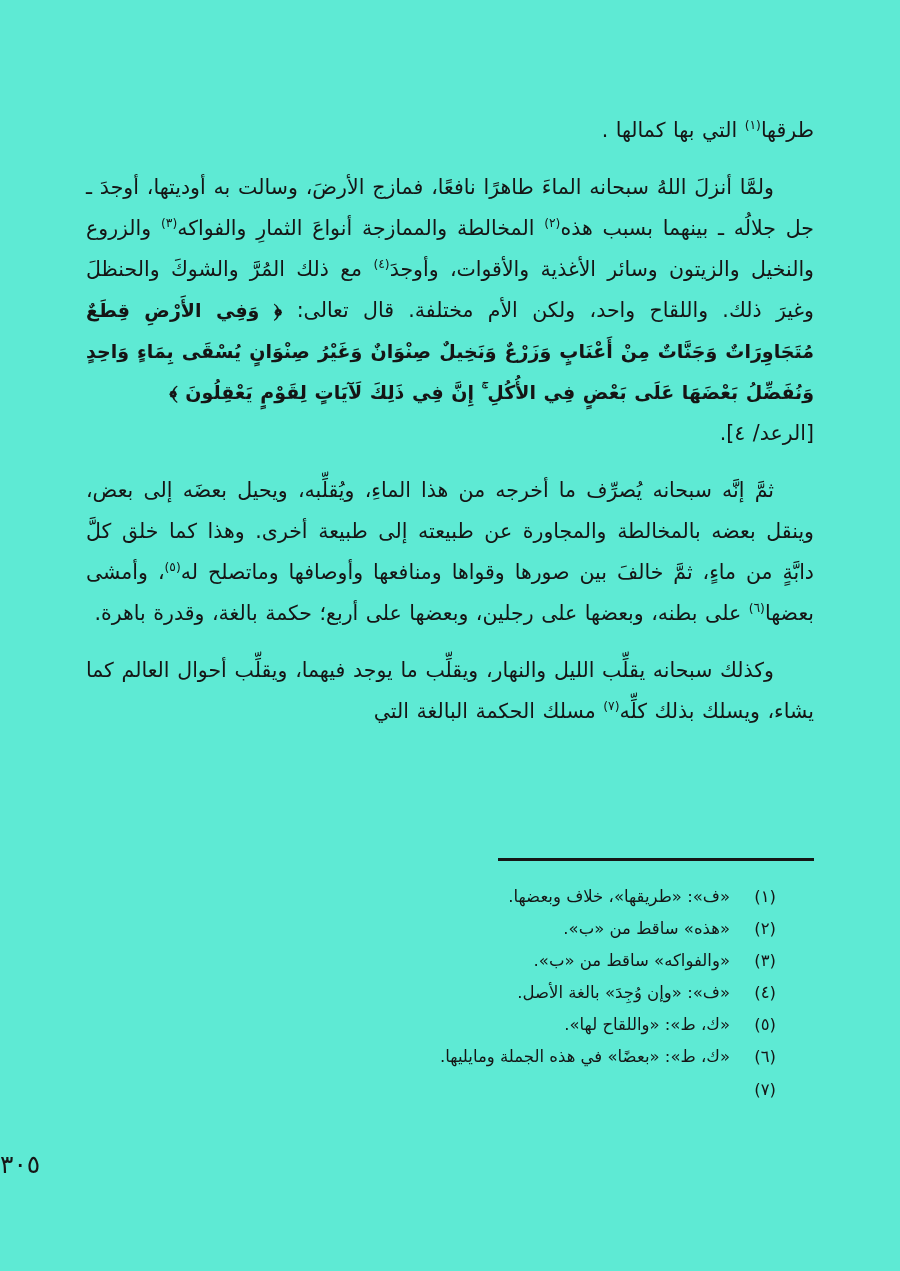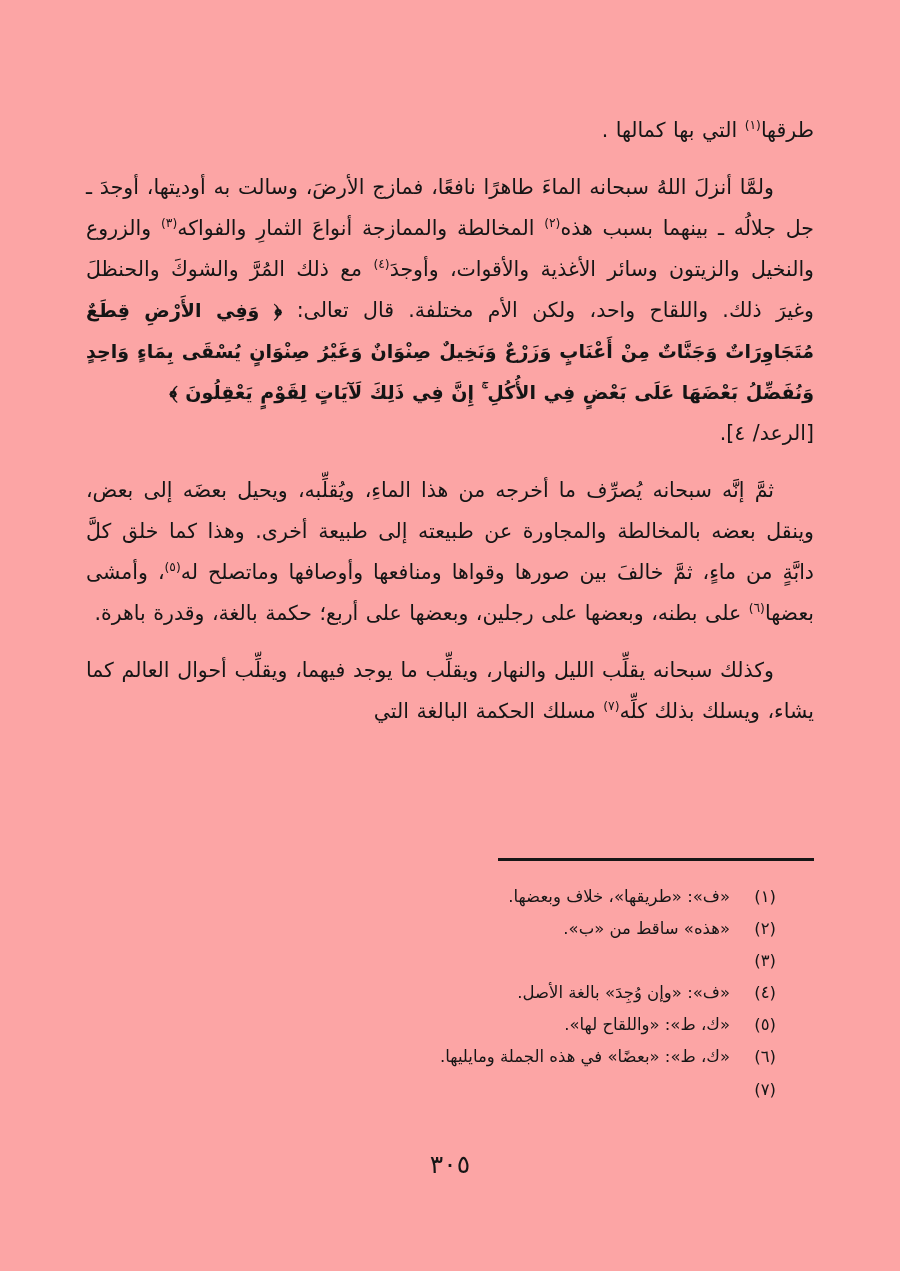--- a/index.html
+++ b/index.html
@@ -5,21 +5,21 @@
   html, body {
     margin: 0;
     padding: 0;
     background: #f4f3ef;
   }
   .page {
     position: relative;
     width: 900px;
     height: 1271px;
     margin: 0 auto;
-    background: #fca5a5;
+    background: #5eead4;
     color: #151515;
     direction: rtl;
     font-family: "DejaVu Sans", sans-serif;
     overflow: hidden;
   }
   .text-block {
     position: absolute;
     top: 110px;
     right: 86px;
     left: 86px;
@@ -70,21 +70,21 @@
     flex: 0 0 46px;
   }
   .fn-text {
     flex: 1 1 auto;
   }
   .page-number {
     position: absolute;
     bottom: 92px;
     left: 0;
     right: 0;
-    text-align: center;
+    text-align: left;
     font-size: 25px;
     letter-spacing: 8px;
     color: #161616;
   }
 </style>
 </head>
 <body>
 
 <div class="page">
 
@@ -106,20 +106,21 @@
     <div class="fn-row">
       <span class="fn-num">(١)</span>
       <span class="fn-text">«ف»: «طريقها»، خلاف وبعضها.</span>
     </div>
     <div class="fn-row">
       <span class="fn-num">(٢)</span>
       <span class="fn-text">«هذه» ساقط من «ب».</span>
     </div>
     <div class="fn-row">
       <span class="fn-num">(٣)</span>
+      <span class="fn-text">«والفواكه» ساقط من «ب».</span>
     </div>
     <div class="fn-row">
       <span class="fn-num">(٤)</span>
       <span class="fn-text">«ف»: «وإن وُجِدَ» بالغة الأصل.</span>
     </div>
     <div class="fn-row">
       <span class="fn-num">(٥)</span>
       <span class="fn-text">«ك، ط»: «واللقاح لها».</span>
     </div>
     <div class="fn-row">

